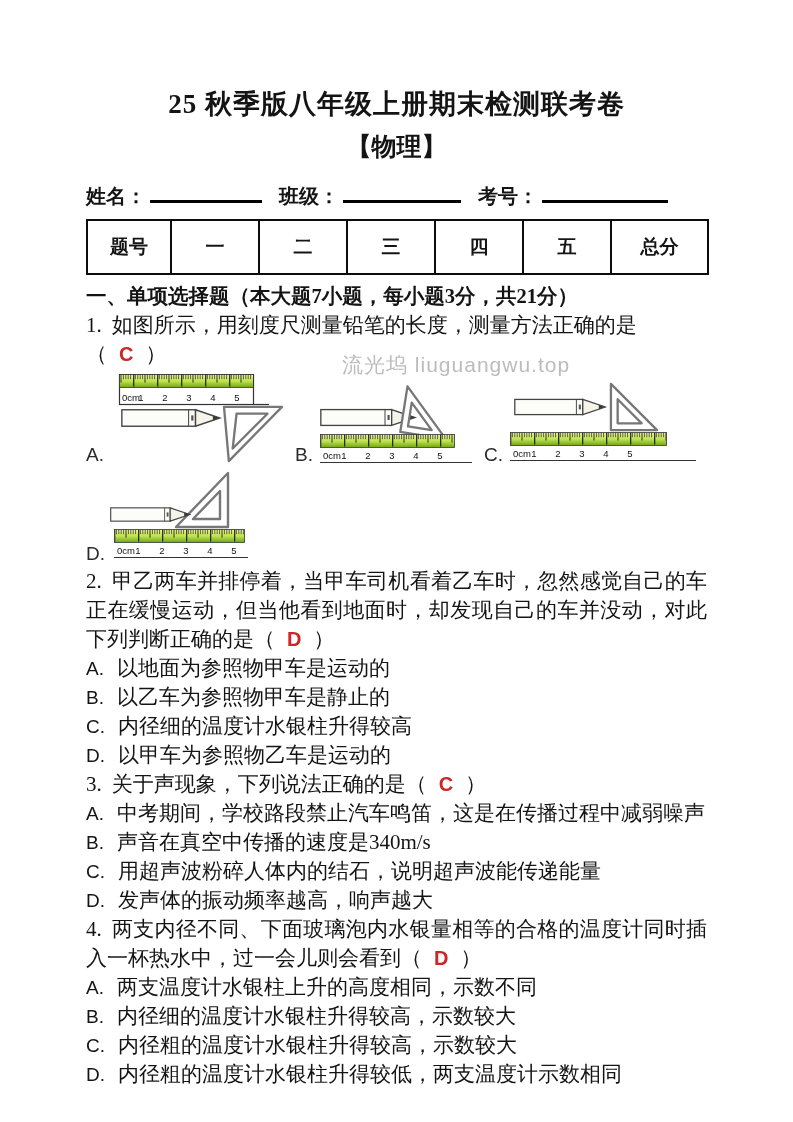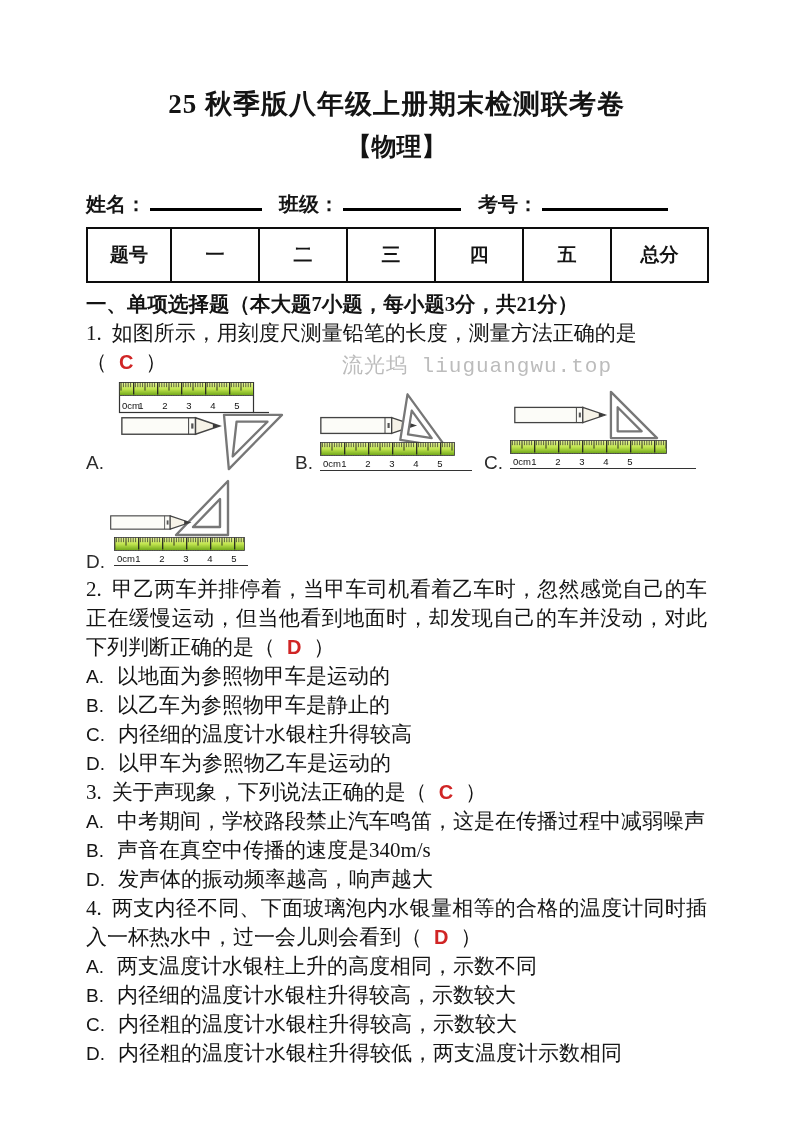--- a/index.html
+++ b/index.html
@@ -16,21 +16,21 @@
   }
   .title{
     margin:12px;text-align:center;
     font-size:27px;font-weight:bold;line-height:32px;
     letter-spacing:1px;
   }
   .subtitle{
     margin:10px 0 0 0;text-align:center;
     font-size:25px;font-weight:bold;line-height:30px;
   }
-  .info-row{margin-top:28px;font-size:20px;font-weight:bold;line-height:28px;white-space:nowrap;}
+  .info-row{margin-top:20px;font-size:20px;font-weight:bold;line-height:28px;white-space:nowrap;}
   .blank{display:inline-block;border-bottom:3px solid #000;height:16px;vertical-align:baseline;margin:0 12px 0 4px;}
   .blank.w1{width:112px;}
   .blank.w2{width:118px;}
   .blank.w3{width:126px;margin-right:0;}
   table.score-table{
     border-collapse:collapse;margin-top:9px;table-layout:fixed;width:621px;
   }
   table.score-table td{
     border:2px solid #0d0d0d;height:26px;
     font-size:19px;font-weight:bold;text-align:center;padding:13px;
@@ -54,21 +54,21 @@
     font-family:"Liberation Sans","DejaVu Sans",sans-serif;
     font-size:19px;color:#2b2b2b;line-height:22px;
   }
   .figsvg{display:block;}
   .rn{
     font-family:"Liberation Sans","DejaVu Sans",sans-serif;
     font-size:9.5px;fill:#111;
   }
   .watermark{
     position:absolute;left:342px;top:351px;
-    font-family:Liberation Mono, monospace;
+    font-family:Liberation Sans, sans-serif;
     font-size:21px;color:#bcbcbc;letter-spacing:1px;
     pointer-events:none;white-space:nowrap;z-index:5;
   }
   .defs-holder{position:absolute;width:0;height:0;overflow:hidden;}
 </style>
 </head>
 <body>
 
 <svg class="defs-holder" aria-hidden="true">
   <defs>
@@ -244,20 +244,21 @@
     <div class="opt"><span class="optlabel">C.</span><span>内径细的温度计水银柱升得较高</span></div>
     <div class="opt"><span class="optlabel">D.</span><span>以甲车为参照物乙车是运动的</span></div>
   </div>
 
   <div class="question">
     <div class="qline">
       <span class="qnum">3.</span><span>关于声现象，下列说法正确的是</span><span>（</span><span class="ans">C</span><span>）</span>
     </div>
     <div class="opt"><span class="optlabel">A.</span><span>中考期间，学校路段禁止汽车鸣笛，这是在传播过程中减弱噪声</span></div>
     <div class="opt"><span class="optlabel">B.</span><span>声音在真空中传播的速度是340m/s</span></div>
+    <div class="opt"><span class="optlabel">C.</span><span>用超声波粉碎人体内的结石，说明超声波能传递能量</span></div>
     <div class="opt"><span class="optlabel">D.</span><span>发声体的振动频率越高，响声越大</span></div>
   </div>
 
   <div class="question">
     <div class="qline">
       <span class="qnum">4.</span><span>两支内径不同、下面玻璃泡内水银量相等的合格的温度计同时插入一杯热水中，过一会儿则会看到</span><span>（</span><span class="ans">D</span><span>）</span>
     </div>
     <div class="opt"><span class="optlabel">A.</span><span>两支温度计水银柱上升的高度相同，示数不同</span></div>
     <div class="opt"><span class="optlabel">B.</span><span>内径细的温度计水银柱升得较高，示数较大</span></div>
     <div class="opt"><span class="optlabel">C.</span><span>内径粗的温度计水银柱升得较高，示数较大</span></div>

